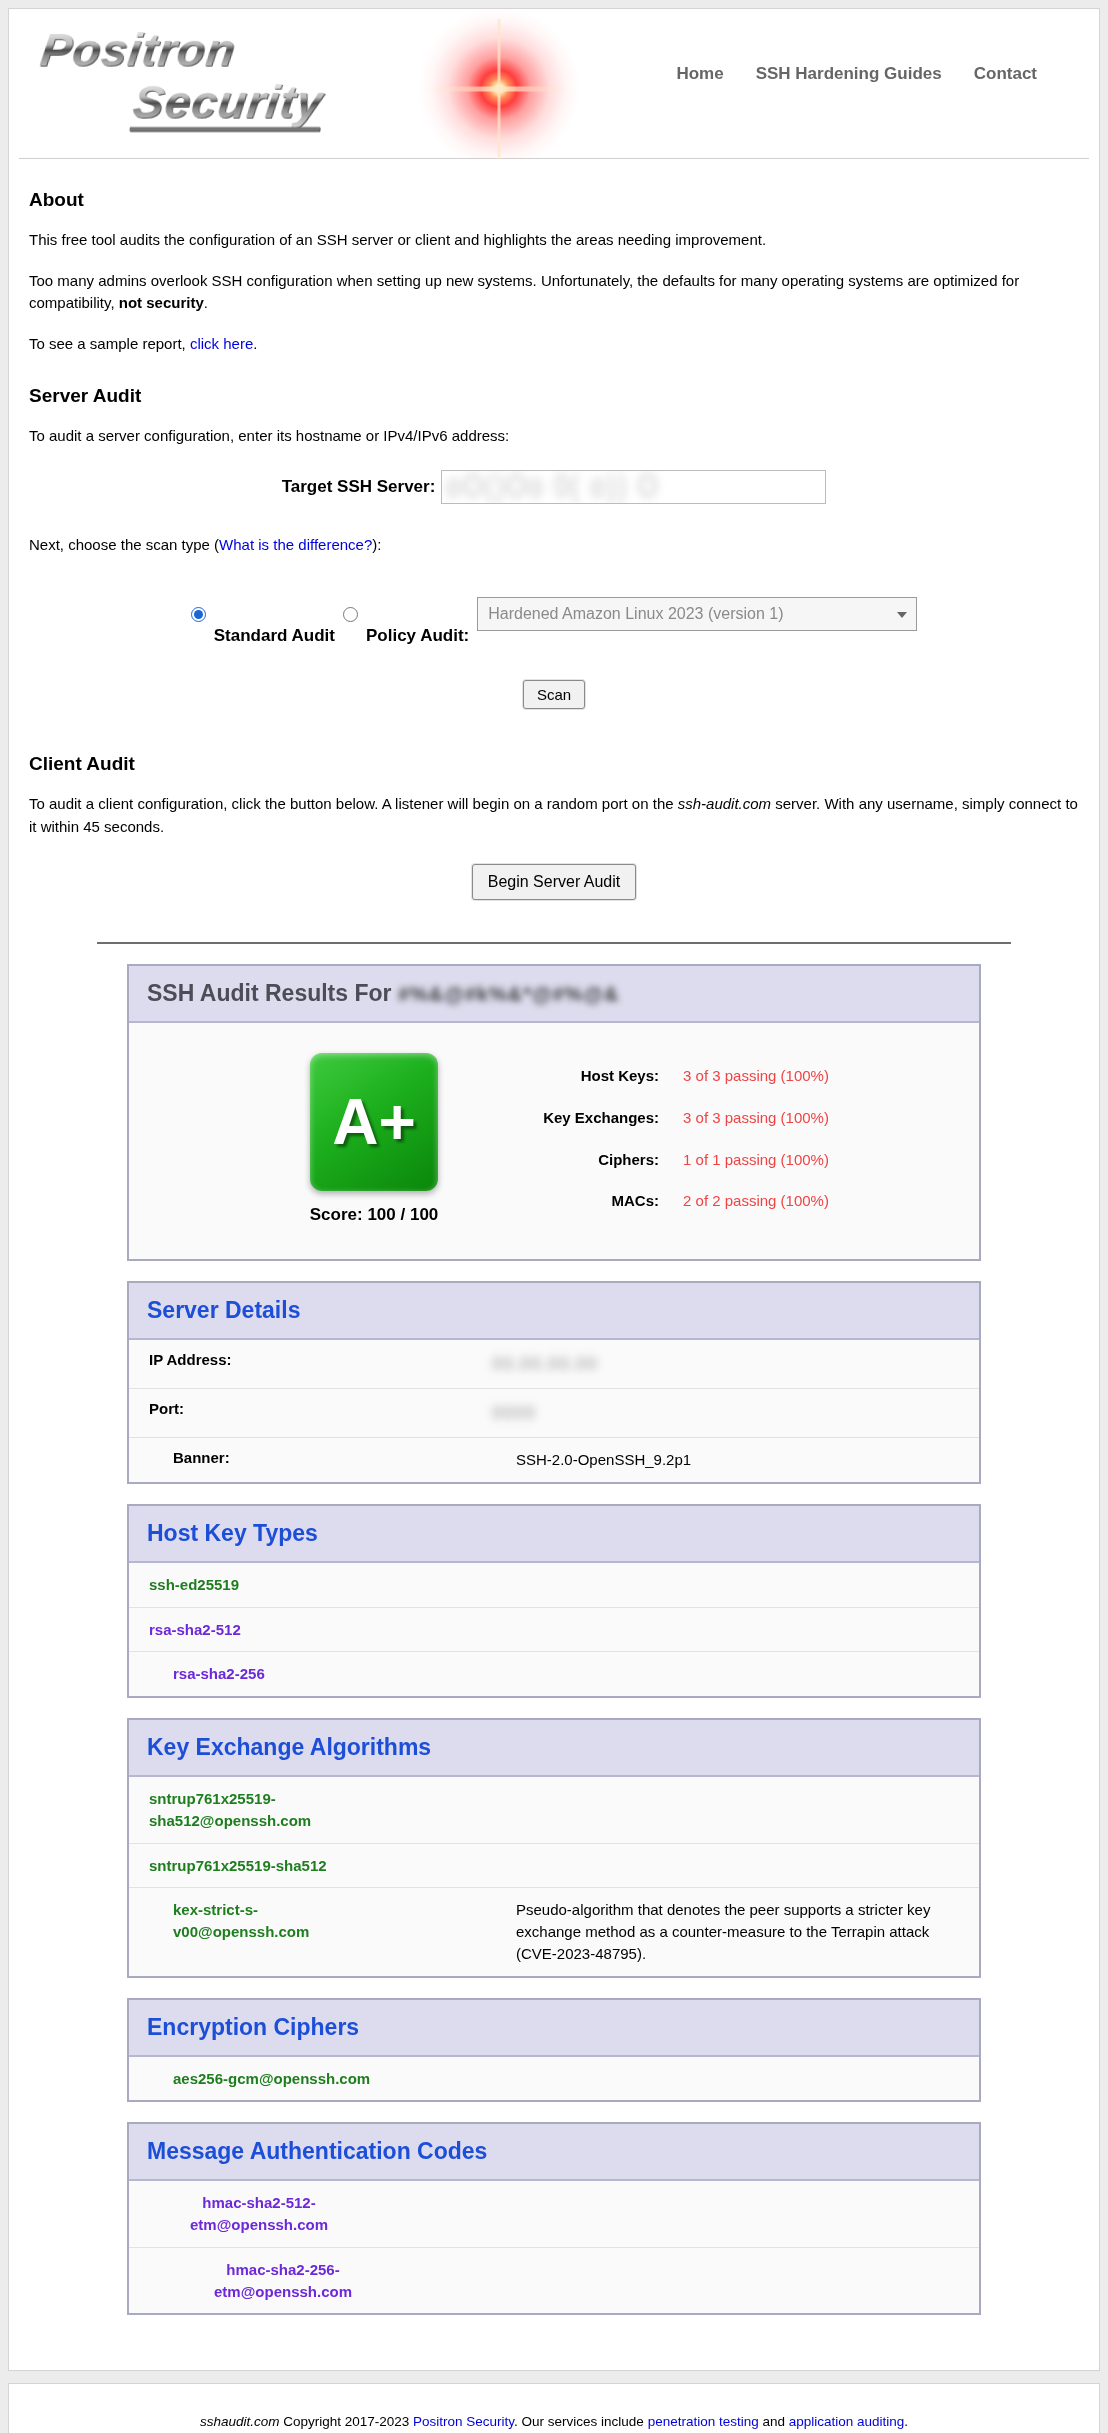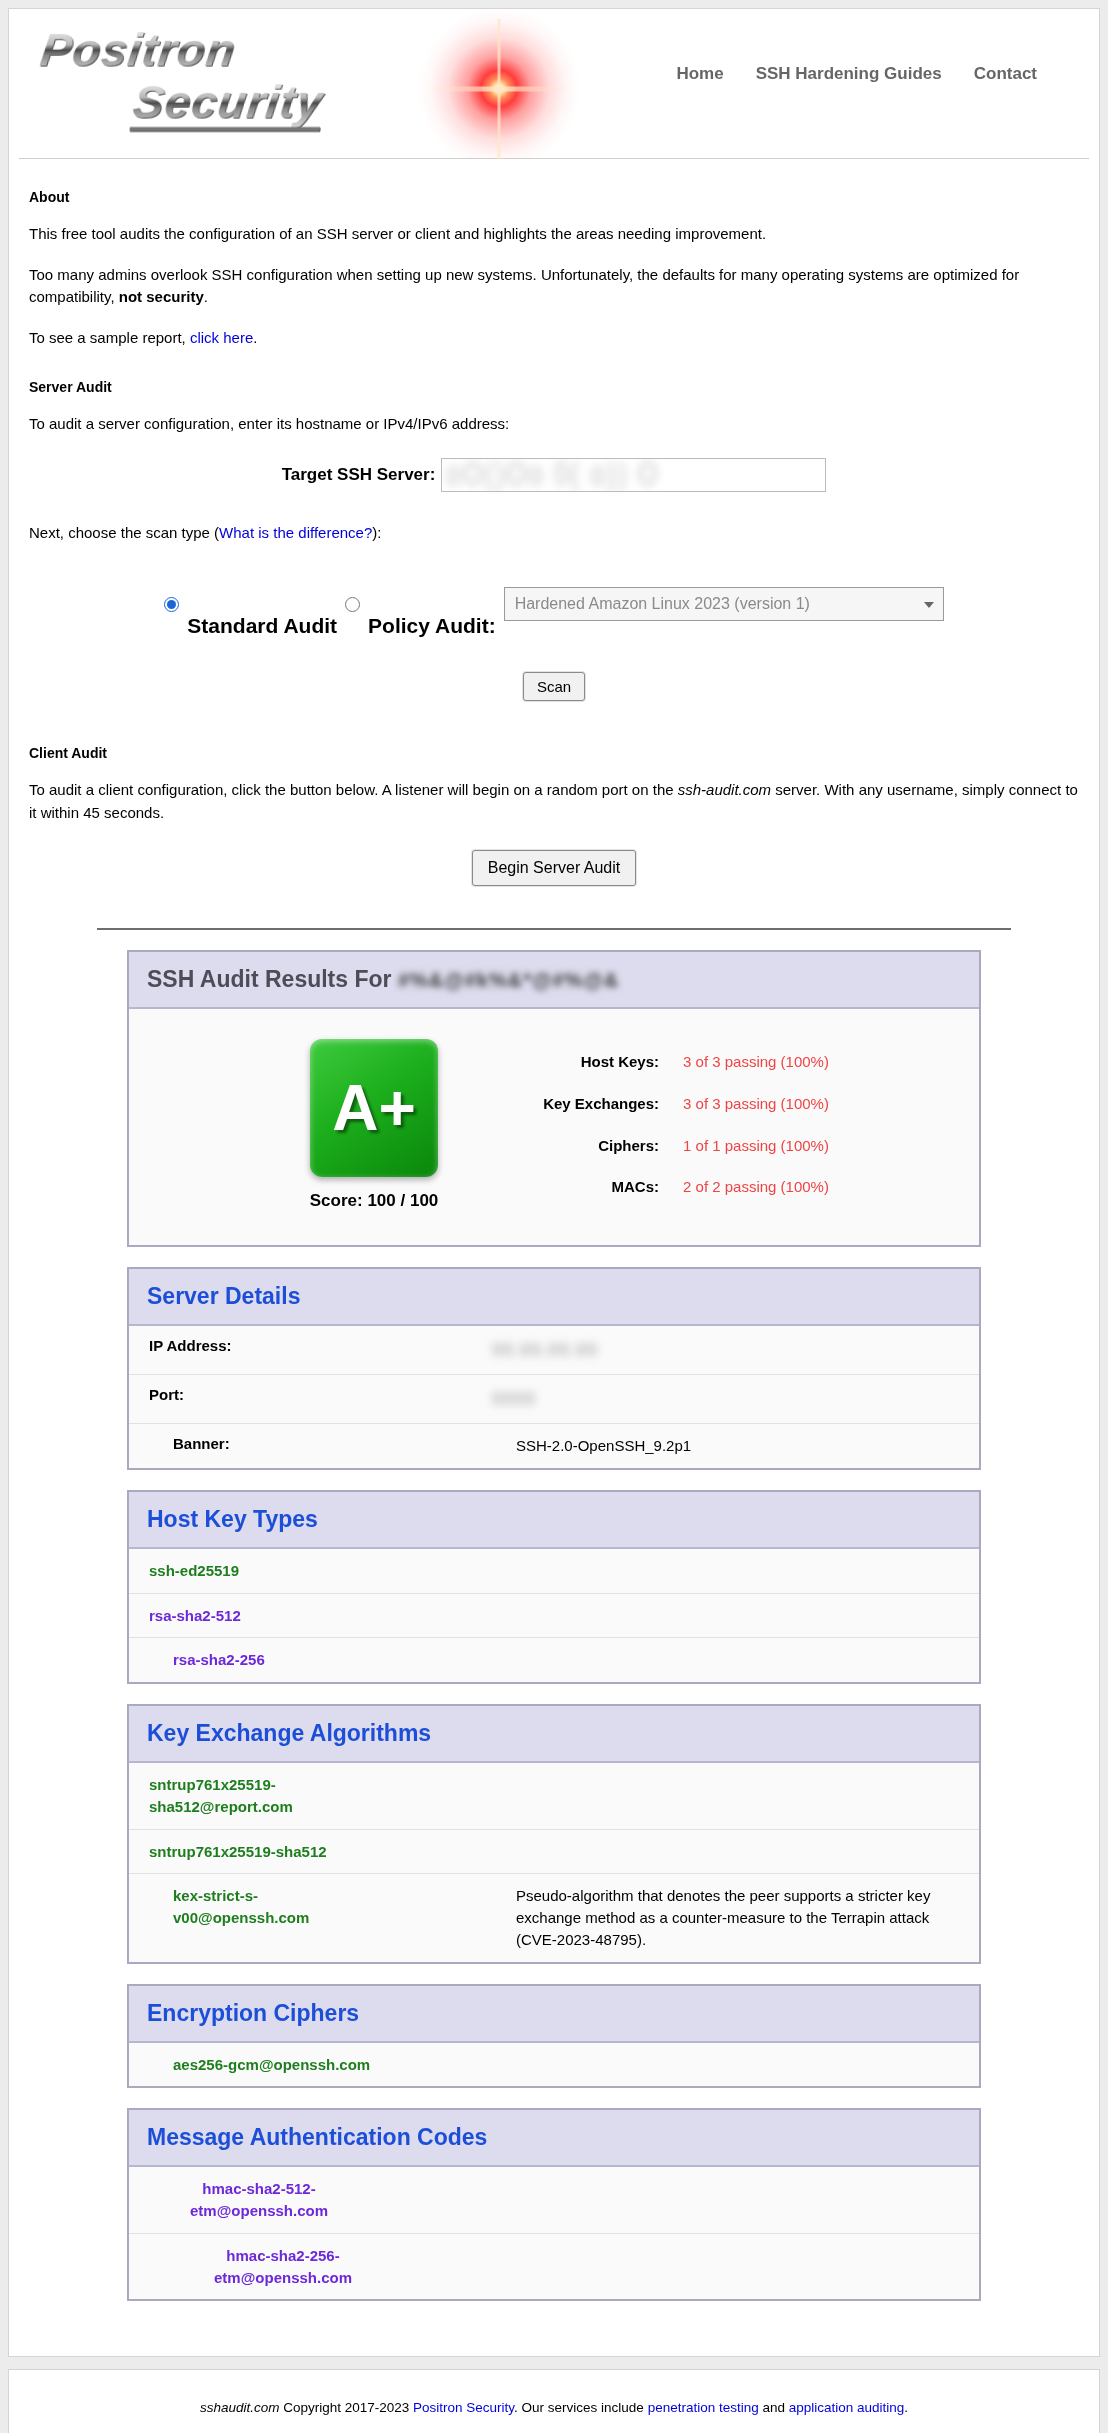--- a/index.html
+++ b/index.html
@@ -36,36 +36,36 @@
   .starburst::before, .starburst::after {
     content:""; position:absolute; left:50%; top:53%;
     background:linear-gradient(90deg, transparent, rgba(255,230,200,.9), transparent);
   }
   .starburst::before { width:150px; height:5px; transform:translate(-50%,-50%); }
   .starburst::after  { width:5px; height:140px; transform:translate(-50%,-50%); }
   .nav { position:absolute; right:52px; top:55px; display:flex; gap:32px; }
   .nav a { font-weight:bold; font-size:17px; color:#666; text-decoration:none; cursor:pointer; }
   
   .content { padding:0 20px; }
-  h2.sec { font-size:14px; font-weight:bold; margin:30px 0 18px 0; }
+  h2.sec { font-size:19px; font-weight:bold; margin:30px 0 18px 0; }
   p.body { line-height:1.5; margin:0 0 18px 0; }
   a.lnk { color:#0000dd; text-decoration:none; cursor:pointer; }
   .italic { font-style:italic; }
   .bold { font-weight:bold; }
   
   .target-row { display:flex; justify-content:center; align-items:center; margin:22px 0 30px 0; }
   .target-row .lbl { font-weight:bold; font-size:17px; margin-right:6px; }
   .fake-input { width:385px; height:34px; border:1px solid #bbb; background:#fff; overflow:hidden;
     display:flex; align-items:center; padding:0 4px; }
   .censored { filter:blur(4px); white-space:nowrap; user-select:none; }
   .cens-light { color:#c2c2c2; font-size:26px; letter-spacing:2px; transform:scaleY(1.25); }
   .cens-dark { color:#3c3c3c; font-size:20px; letter-spacing:1px; filter:blur(3px); }
   .cens-gray { color:#b5b5b5; font-size:18px; letter-spacing:1px; filter:blur(4px); font-weight:bold; }
   .scan-type-row { display:flex; justify-content:center; align-items:center; gap:8px; margin:26px 0; }
-  .scan-type-row label { font-weight:bold; font-size:21px;margin-top:44px; }
+  .scan-type-row label { font-weight:bold; font-size:17px;margin-top:44px; }
   input[type=radio] { width:15px; height:15px; accent-color:#1a66d6; }
   .select-box { position:relative; width:440px; height:34px; border:1px solid #9a9a9a; border-radius:0;
     background:#f6f6f6; color:#8a8a8a; font-size:16px; display:flex; align-items:center; padding:0 28px 0 10px; cursor:pointer; }
   .select-box .chev { position:absolute; right:9px; top:14px; width:0; height:0;
     border-left:5px solid transparent; border-right:5px solid transparent; border-top:6px solid #666; }
   .btn { display:block; margin:10px auto; background:#f1f1f1; border:1px solid #8a8a8a; border-radius:3px;
     font-family:"Liberation Sans",sans-serif; cursor:pointer; box-shadow:0 0 0 1px #e3e3e3; }
   .btn-scan { font-size:15px; padding:5px 13px; margin-top:34px; }
   .btn-client { font-size:16px; padding:8px 15px; margin-top:26px; }
   hr.dark { border:none; border-top:2px solid #6e6e6e; width:87%; margin:42px auto 0 auto; }
@@ -202,21 +202,21 @@
           <span class="algo-name neutral">rsa-sha2-512</span>
         </div>
       <div class="row">
           <span class="algo-name neutral">rsa-sha2-256</span>
         </div>
     </div>
 
     <div class="panel">
       <div class="panel-h">Key Exchange Algorithms</div>
       <div class="row">
-        <div class="col1"><span class="algo-name good">sntrup761x25519-sha512@report.com</span></div>
+        <div class="col1"><span class="algo-name good">sntrup761x25519-sha512@openssh.com</span></div>
         <div class="col2"></div>
       </div>
       <div class="row">
         <div class="col1"><span class="algo-name good">sntrup761x25519-sha512</span></div>
         <div class="col2"></div>
       </div>
       <div class="row">
         <div class="col1"><span class="algo-name good">kex-strict-s-v00@openssh.com</span></div>
         <div class="col2">Pseudo-algorithm that denotes the peer supports a stricter key exchange method as a counter-measure to the Terrapin attack (CVE-2023-48795).</div>
       </div>

